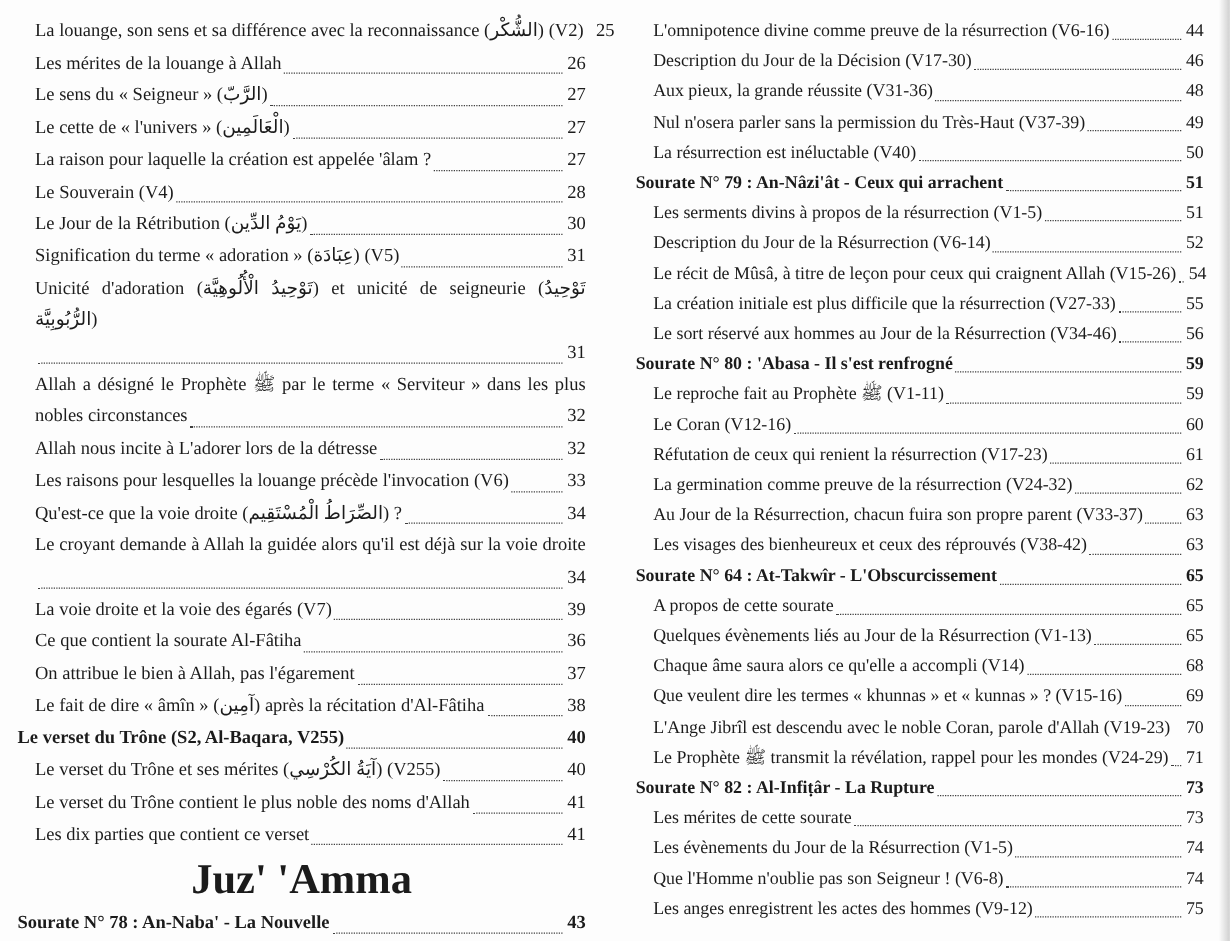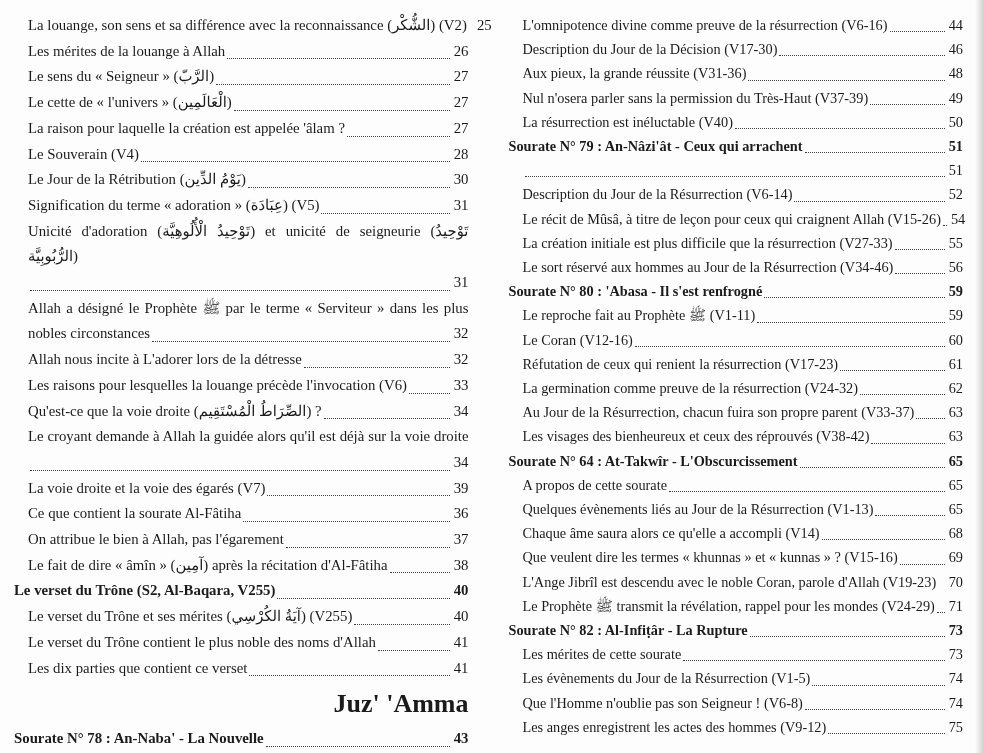--- a/index.html
+++ b/index.html
@@ -51,23 +51,23 @@
     flex: 1 1 6px;
     min-width: 4px;
     height: 0;
     border-bottom: 1.9px dotted var(--dots, #3f3f3f);
     margin: 0 3px 5px 2px;
   }
   .leader.no-dots { border-bottom: none; }
   .page-num { margin-left: 1px; }
 
   .entry.heading {
-    text-align: right;
+    text-align: center;
     font-weight: bold;
-    font-size: 26px;
+    font-size: 34px;
     line-height: 40px;
     margin: 3px 0 2px 0;
   }
 
   .edge-shadow {
     position: fixed;
     top: 0;
     right: 0;
     width: 9px;
     height: 100%;
@@ -290,20 +290,21 @@
       </div>
       <div class="entry bold">
         <div class="line line-flex">
           <span class="text">Sourate N° 79 : An-Nâzi'ât - Ceux qui arrachent</span>
           <span class="leader"></span>
           <span class="page-num">51</span>
         </div>
       </div>
       <div class="entry normal">
         <div class="line line-flex">
+          <span class="text">Les serments divins à propos de la résurrection (V1-5)</span>
           <span class="leader"></span>
           <span class="page-num">51</span>
         </div>
       </div>
       <div class="entry normal">
         <div class="line line-flex">
           <span class="text">Description du Jour de la Résurrection (V6-14)</span>
           <span class="leader"></span>
           <span class="page-num">52</span>
         </div>

